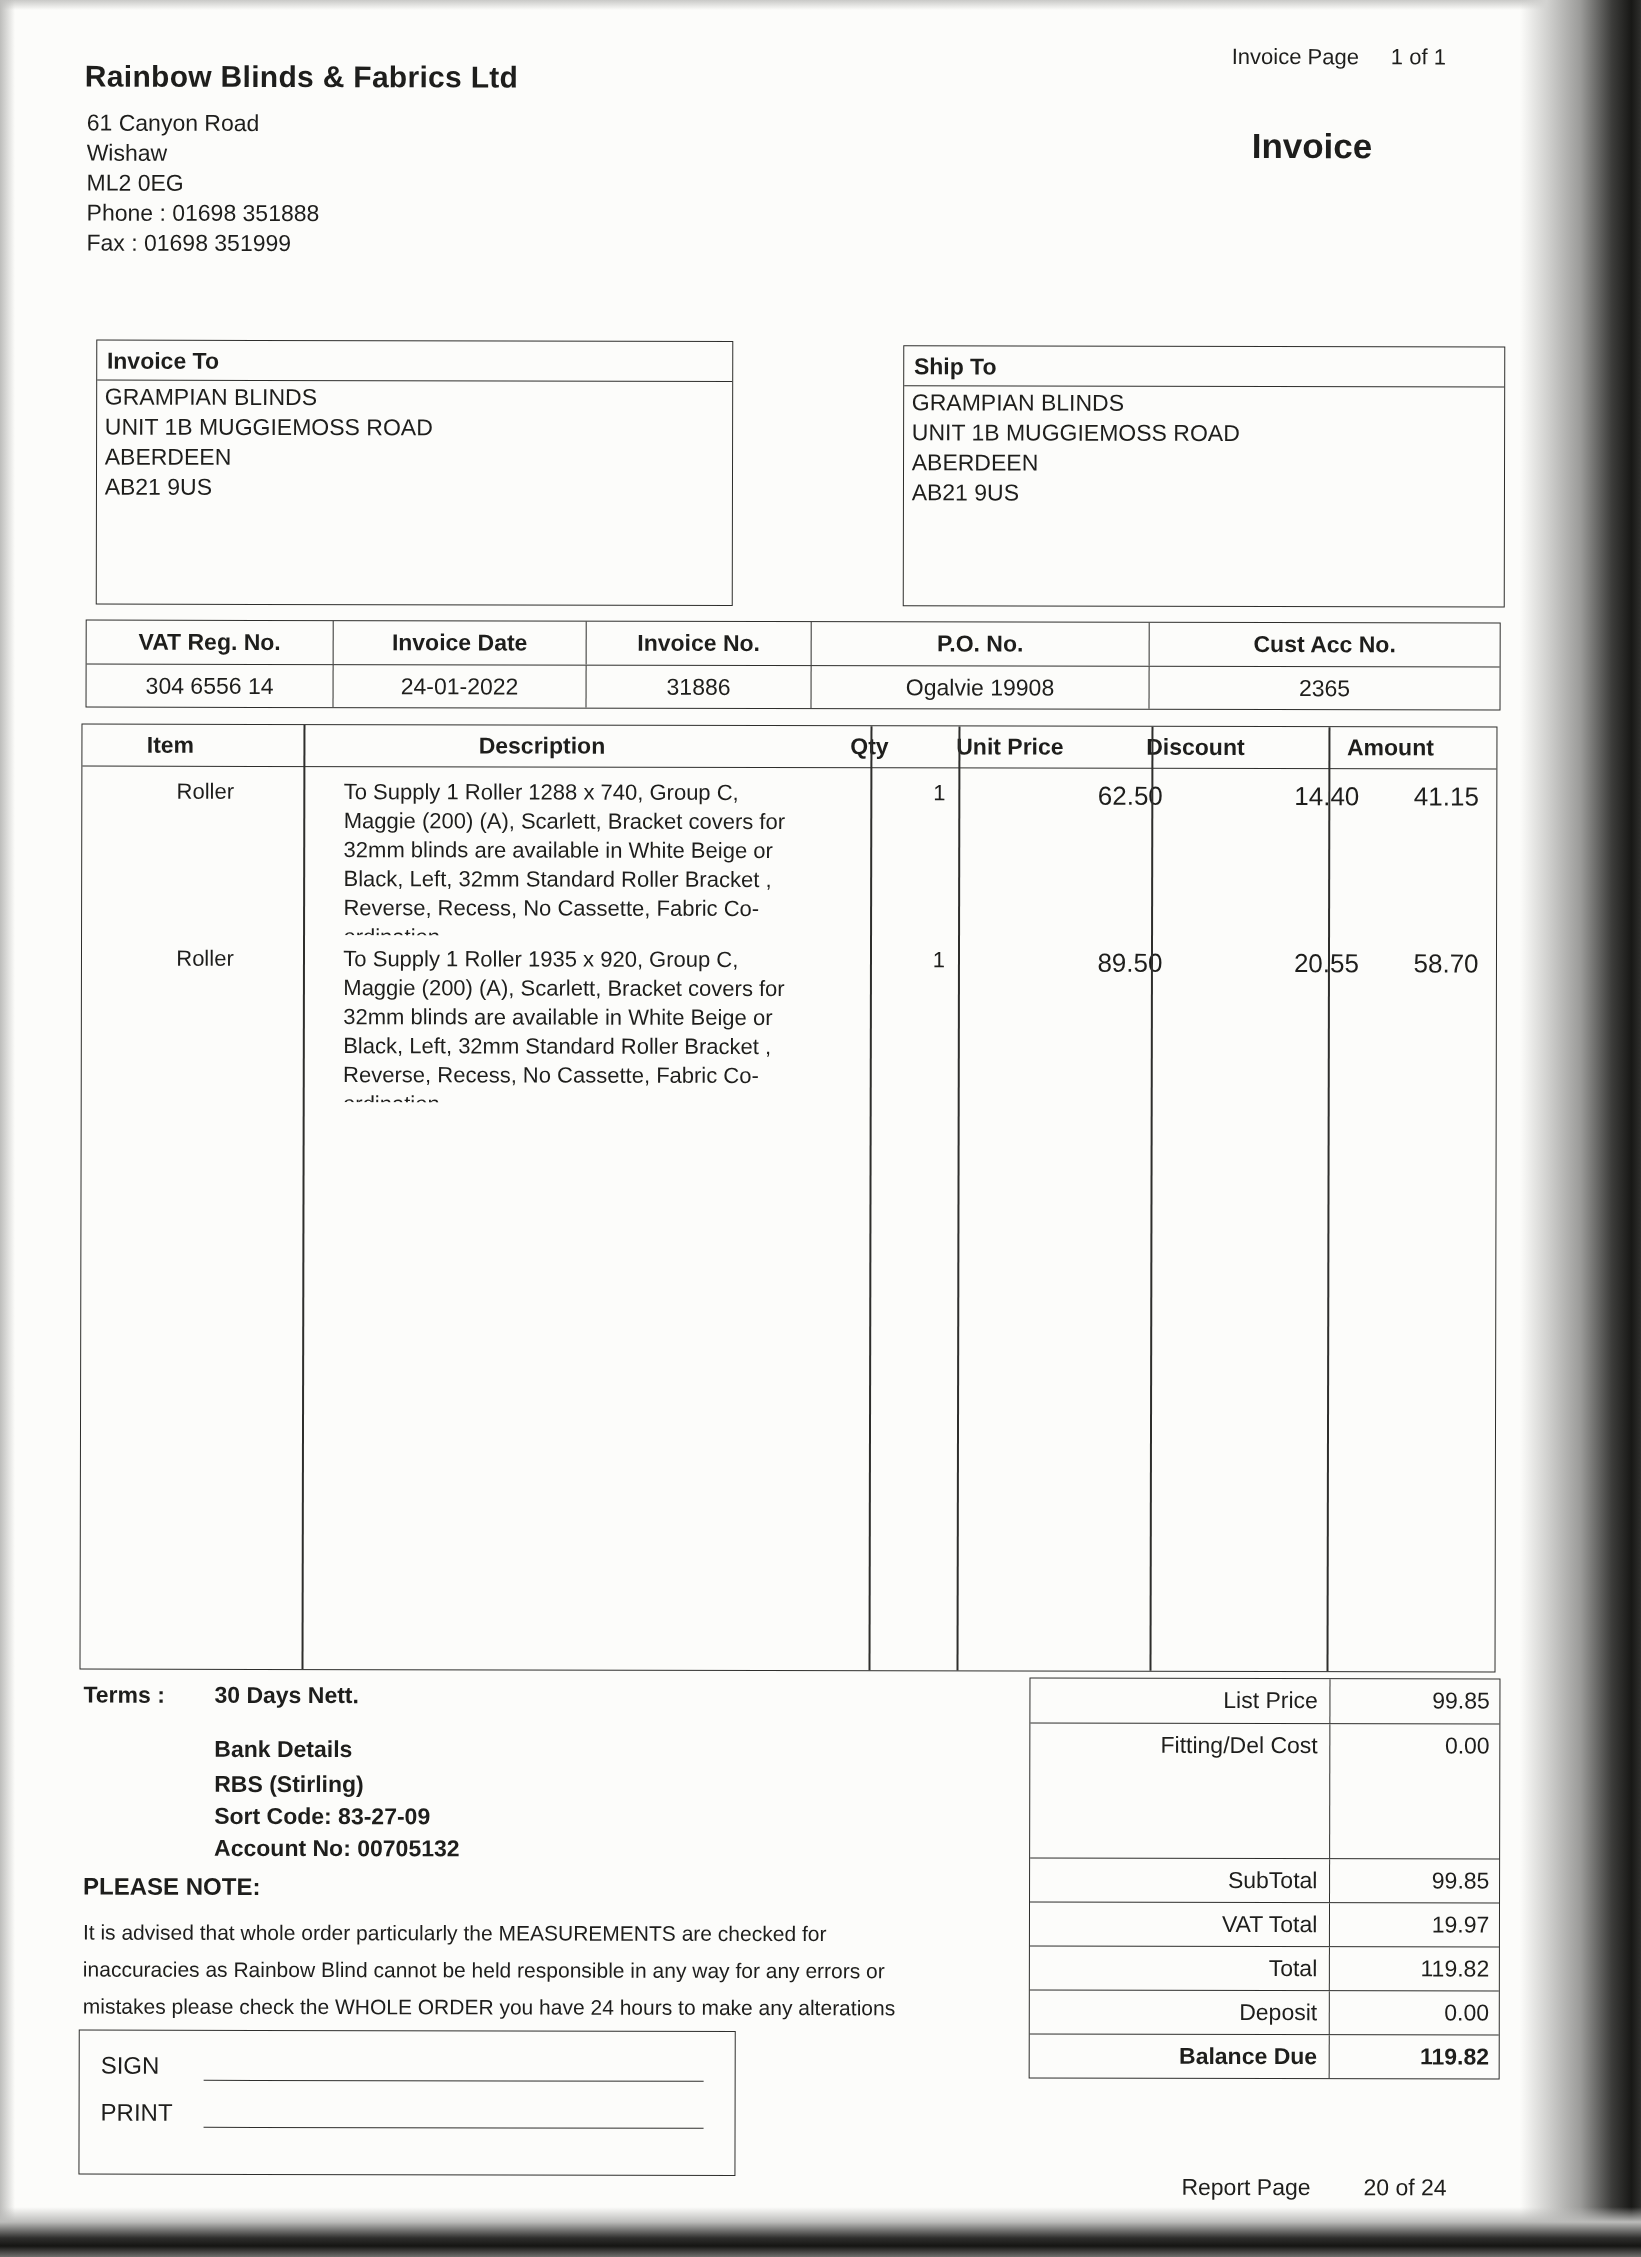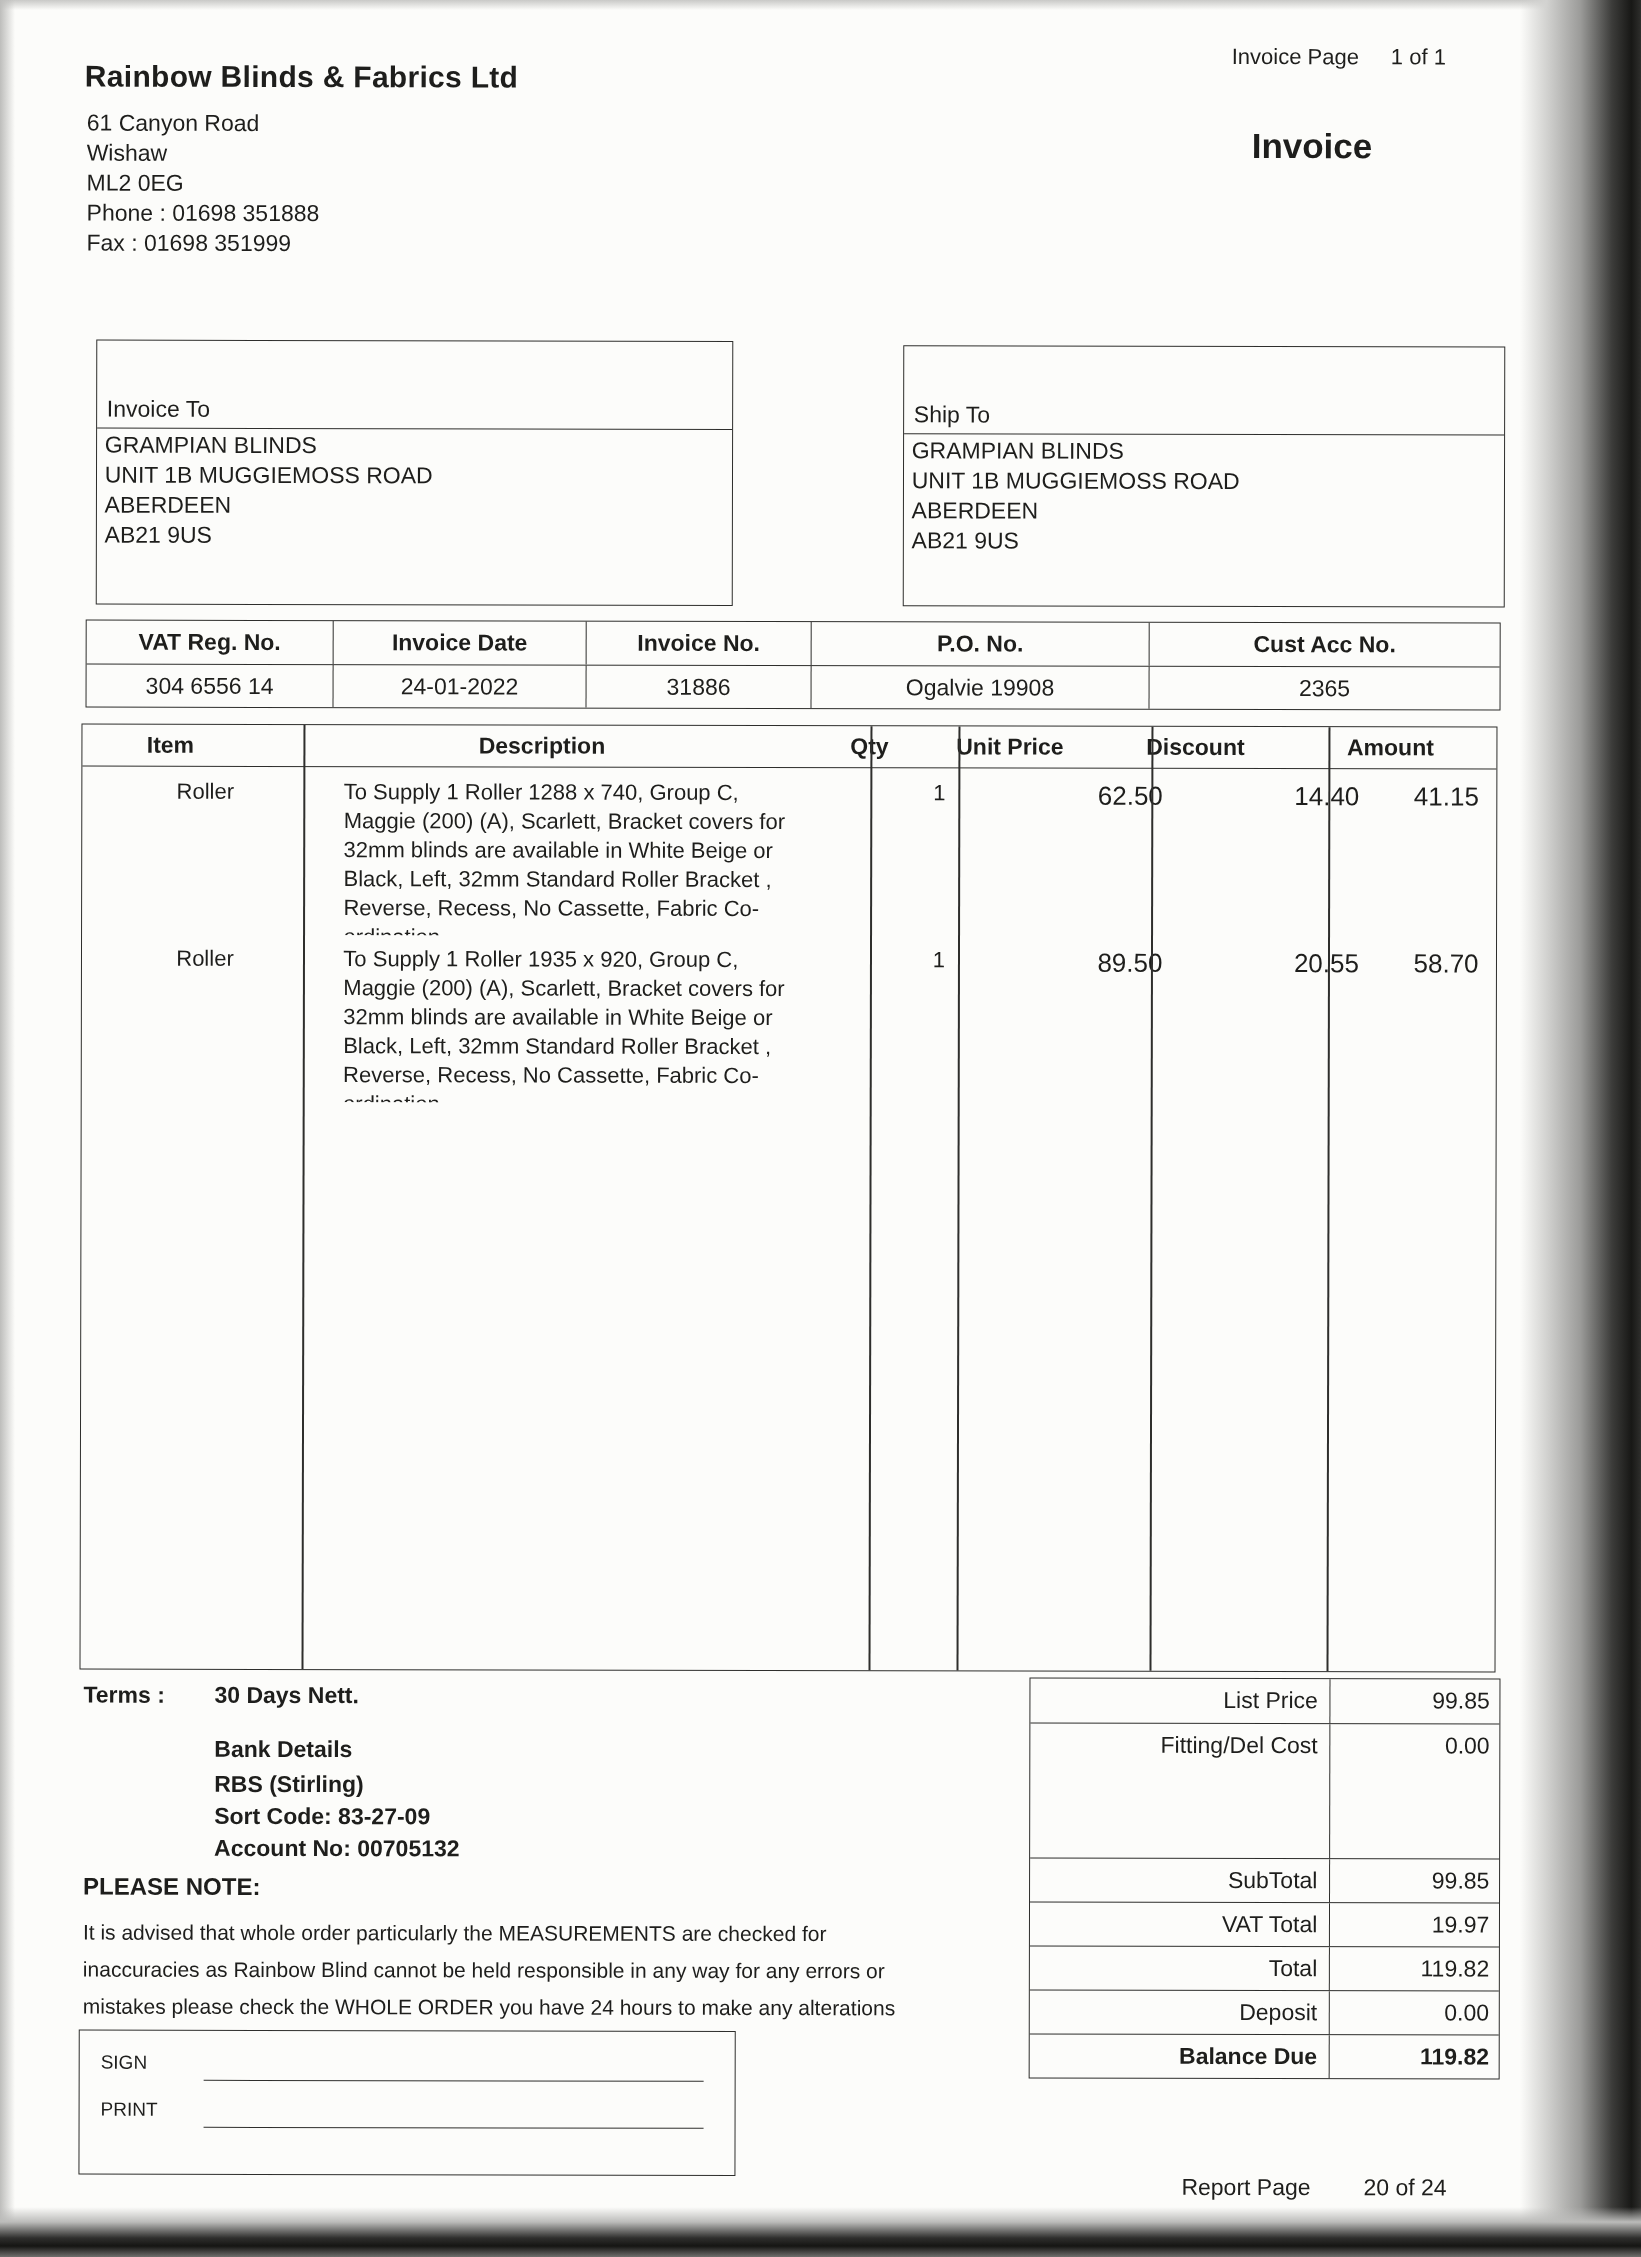--- a/index.html
+++ b/index.html
@@ -14,21 +14,21 @@
   .pageline { font-size:22px; }
   .pageline .pl-label { display:inline-block; width:191px;text-align:center; }
   .company-name { left:85px; top:60px; font-size:30px; font-weight:bold; letter-spacing:0.3px; }
   .company-address { left:87px; top:108px; font-size:23px; line-height:30px; white-space:pre-line; }
   .doc-title { left:1252px; top:124px; font-size:35px; font-weight:bold; }
 
   
   .addr-box { position:absolute; border:1.9px solid #2e2e2c; }
   .invoice-to { left:97px; top:340px; width:637px; height:265px; }
   .ship-to  { left:904px; top:344px; width:602px; height:261px; }
-  .addr-head { font-weight:normal; font-size:23px; padding:6.8px 9.7px 4.8px 9.7px; border-bottom:1.9px solid #2e2e2c;margin-top:48px; }
+  .addr-head { font-weight:bold; font-size:23px; padding:6.8px 9.7px 4.8px 9.7px; border-bottom:1.9px solid #2e2e2c; }
   .addr-body { font-size:23px; line-height:30px; padding:1.9px 7.7px; white-space:pre-line; }
 
   
   .meta-table { left:87px; top:620px; width:1415px; border:1.9px solid #2e2e2c; }
   .meta-row { display:flex; height:43px; }
   .meta-row + .meta-row { border-top:1.9px solid #2e2e2c; }
   .mc { display:flex; align-items:center; justify-content:center; font-size:23px; border-left:1.9px solid #2e2e2c; }
   .mc:first-child { border-left:none; }
   .mc0{width:246px} .mc1{width:253px} .mc2{width:225px} .mc3{width:338px} .mc4{flex:1}
   .meta-head .mc { font-weight:bold; }
@@ -50,21 +50,21 @@
   
   .terms-line { left:87px; top:1682px; font-size:23px; font-weight:bold; }
   .terms-line .t-lab { display:inline-block; width:131px; }
   .bank-title { left:218px; top:1736px; font-size:23px; font-weight:bold; }
   .bank-lines { left:218px; top:1768px; font-size:23px; font-weight:bold; line-height:32px; white-space:pre-line; }
   .please-note { left:87px; top:1873px; font-size:24px; font-weight:bold; }
   .note-body { left:87px; top:1914px; width:927px; font-size:21px; line-height:37px; white-space:pre-line; }
 
   
   .sign-box { left:83px; top:2030px; width:657px; height:145px; border:1.9px solid #2e2e2c; }
-  .sb-label { position:absolute; left:21px; font-size:19px; }
+  .sb-label { position:absolute; left:21px; font-size:24px; }
   .sb-line { position:absolute; left:124px; width:500px; border-bottom:1.9px solid #2e2e2c; height:0; }
   .sign-label{top:21px} .sign-line{top:49px} .print-label{top:68px} .print-line{top:96px}
 
   
   .totals { left:1033px; top:1676px; width:471px; border:1.9px solid #2e2e2c; }
   .t-row { display:flex; height:44px; border-top:1.9px solid #2e2e2c; }
   .t-row:first-child { border-top:none; }
   .t-row.tall { height:135px; }
   .t-row.boldrow { font-weight:bold; }
   .t-label { width:300px; text-align:right; padding:7.7px 11.6px 0 0; font-size:23px; border-right:1.9px solid #2e2e2c; }

